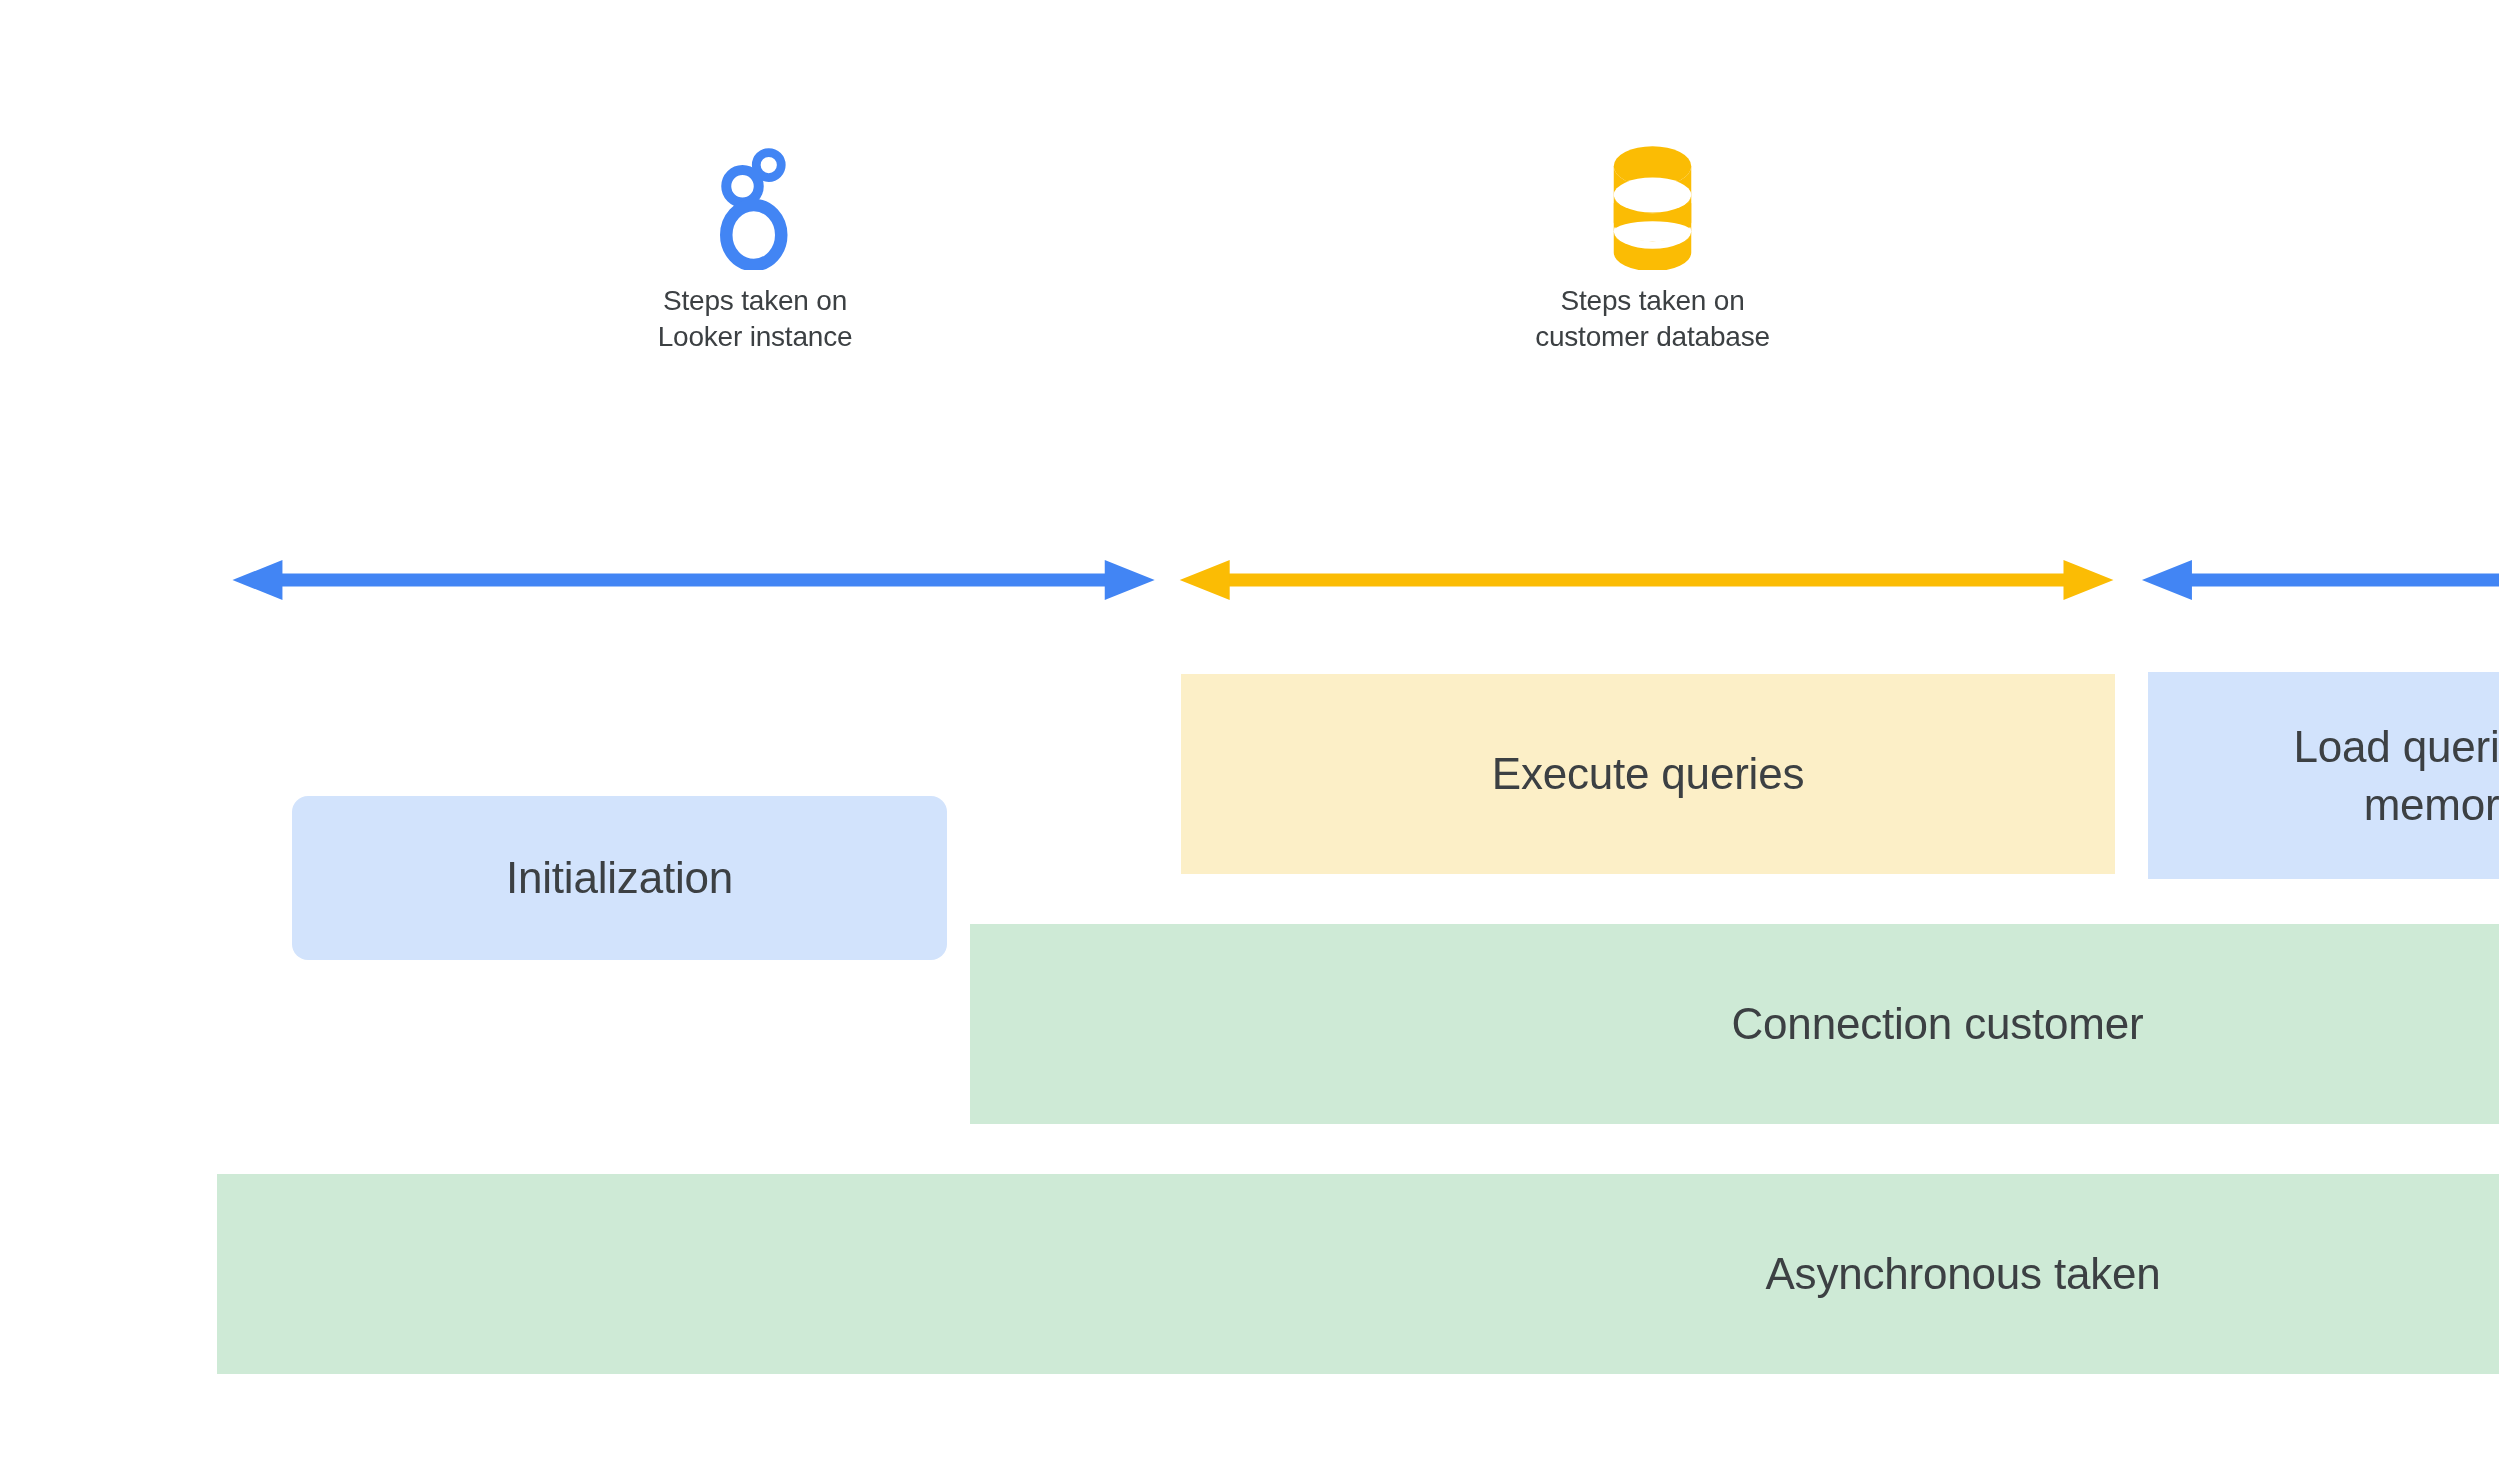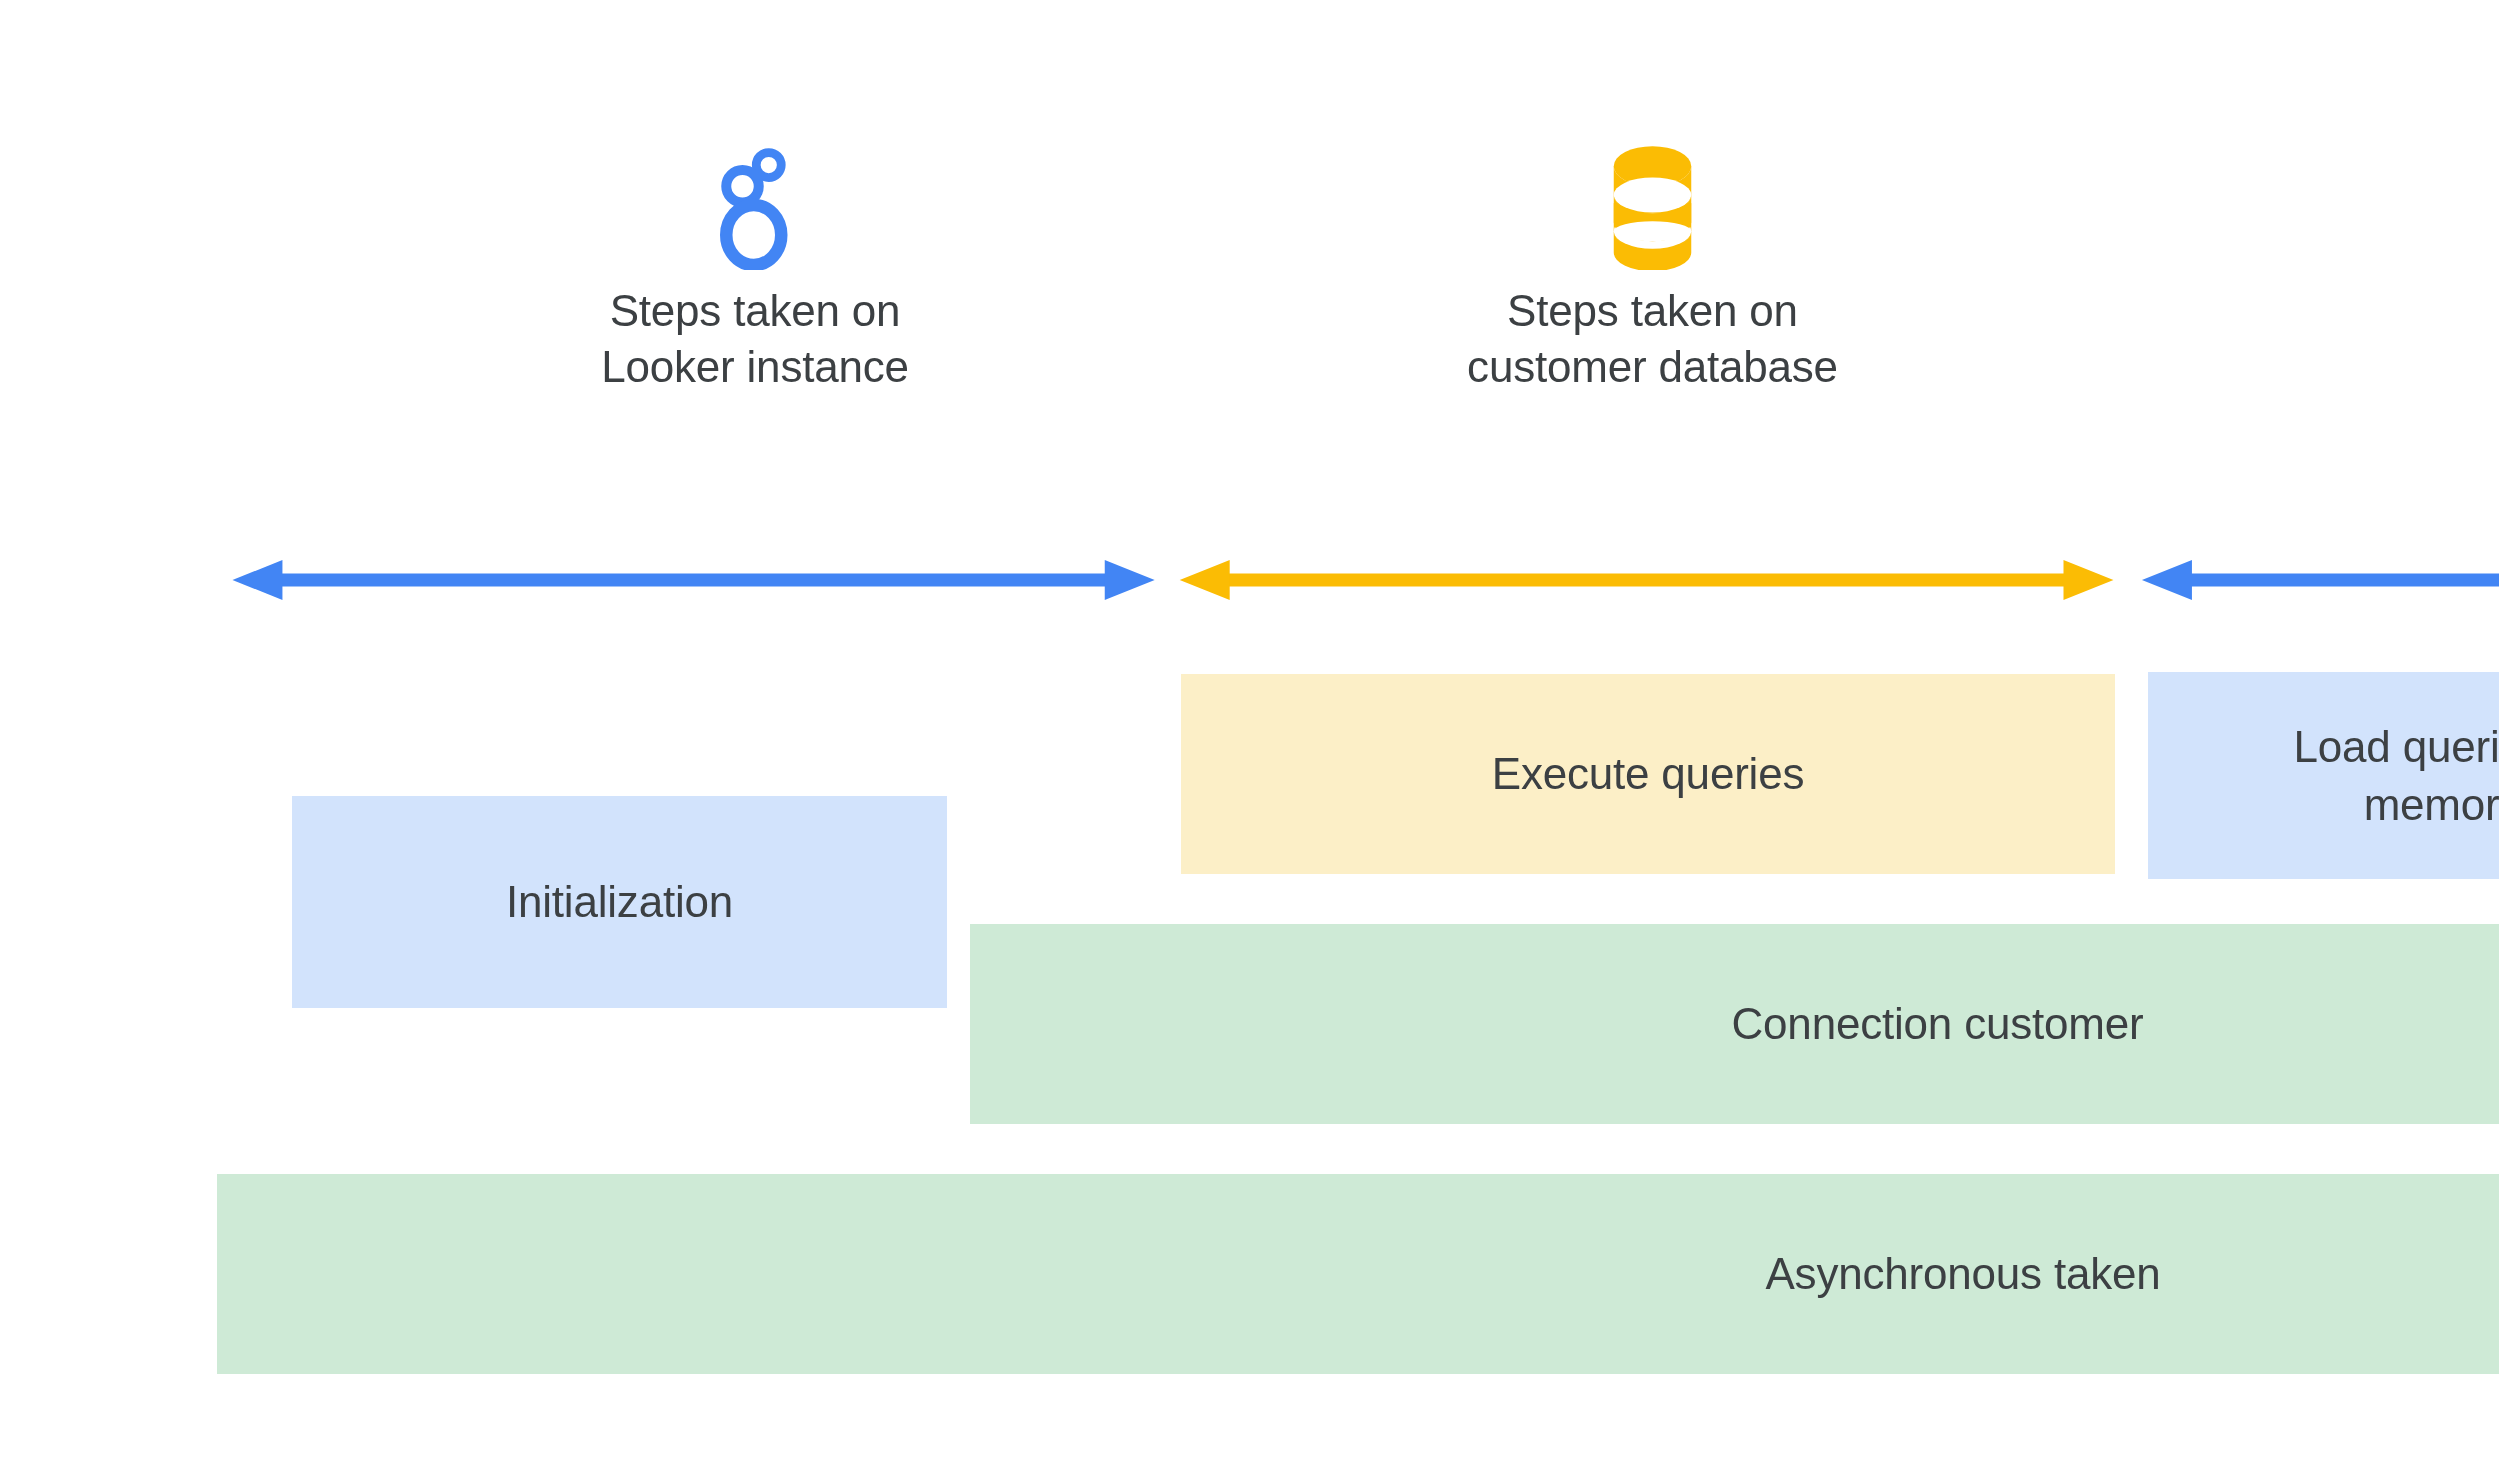--- a/index.html
+++ b/index.html
@@ -24,21 +24,21 @@
     display: flex;
     flex-direction: column;
     align-items: center;
   }
   .phase-icon {
     display: block;
     line-height: 0;
   }
   .phase-label {
     margin-top: 13px;
-    font-size: 44px;
+    font-size: 28px;
     line-height: 1.28;
     color: #3c4043;
     text-align: center;
     white-space: pre-line;
     letter-spacing: -0.2px;
   }
 
   
   .arrow-band {
     position: absolute;
@@ -138,21 +138,21 @@
 
   <div class="box yellow" style="left:1181px; top:674px; width:934px; height:200px;">
     <span class="box-label">Execute queries</span>
   </div>
 
   <div class="box blue" style="left:2148px; top:672px; width:589px; height:207px;">
     <span class="box-label">Load queries in
 memory</span>
   </div>
 
-  <div class="box blue" style="left:292px; top:796px; width:655px; height:212px;">
+  <div class="box blue" style="left:292px; top:796px; width:655px; height:164px;border-radius:16px;">
     <span class="box-label">Initialization</span>
   </div>
 
   <div class="box green" style="left:970px; top:924px; width:1935px; height:200px;">
     <span class="box-label">Connection customer</span>
   </div>
 
   <div class="box green" style="left:217px; top:1174px; width:3492px; height:200px;">
     <span class="box-label">Asynchronous taken</span>
   </div>

